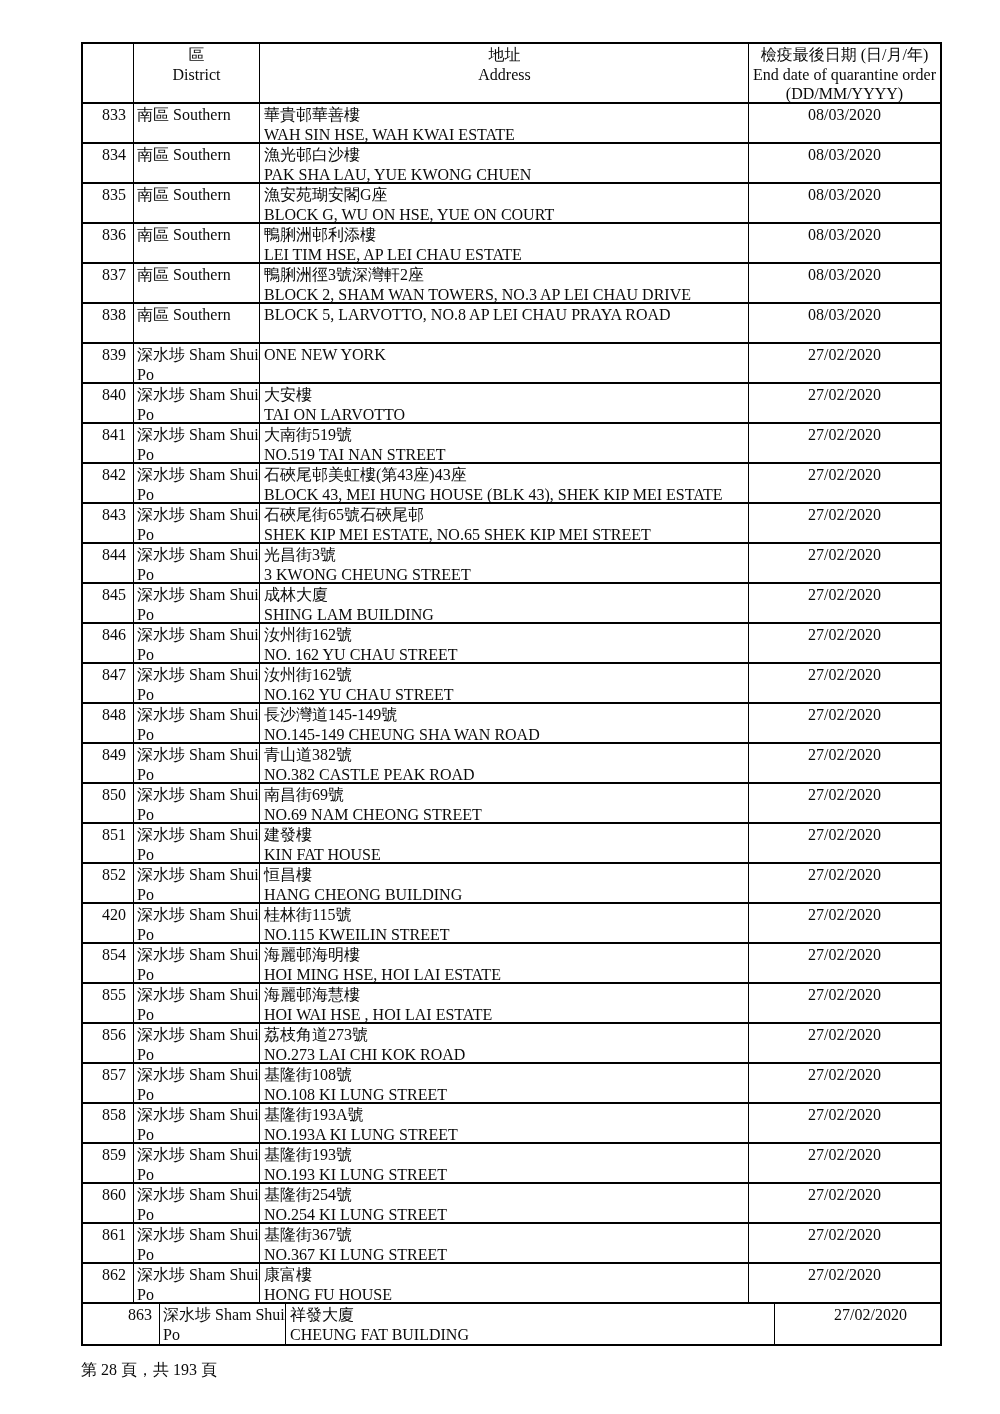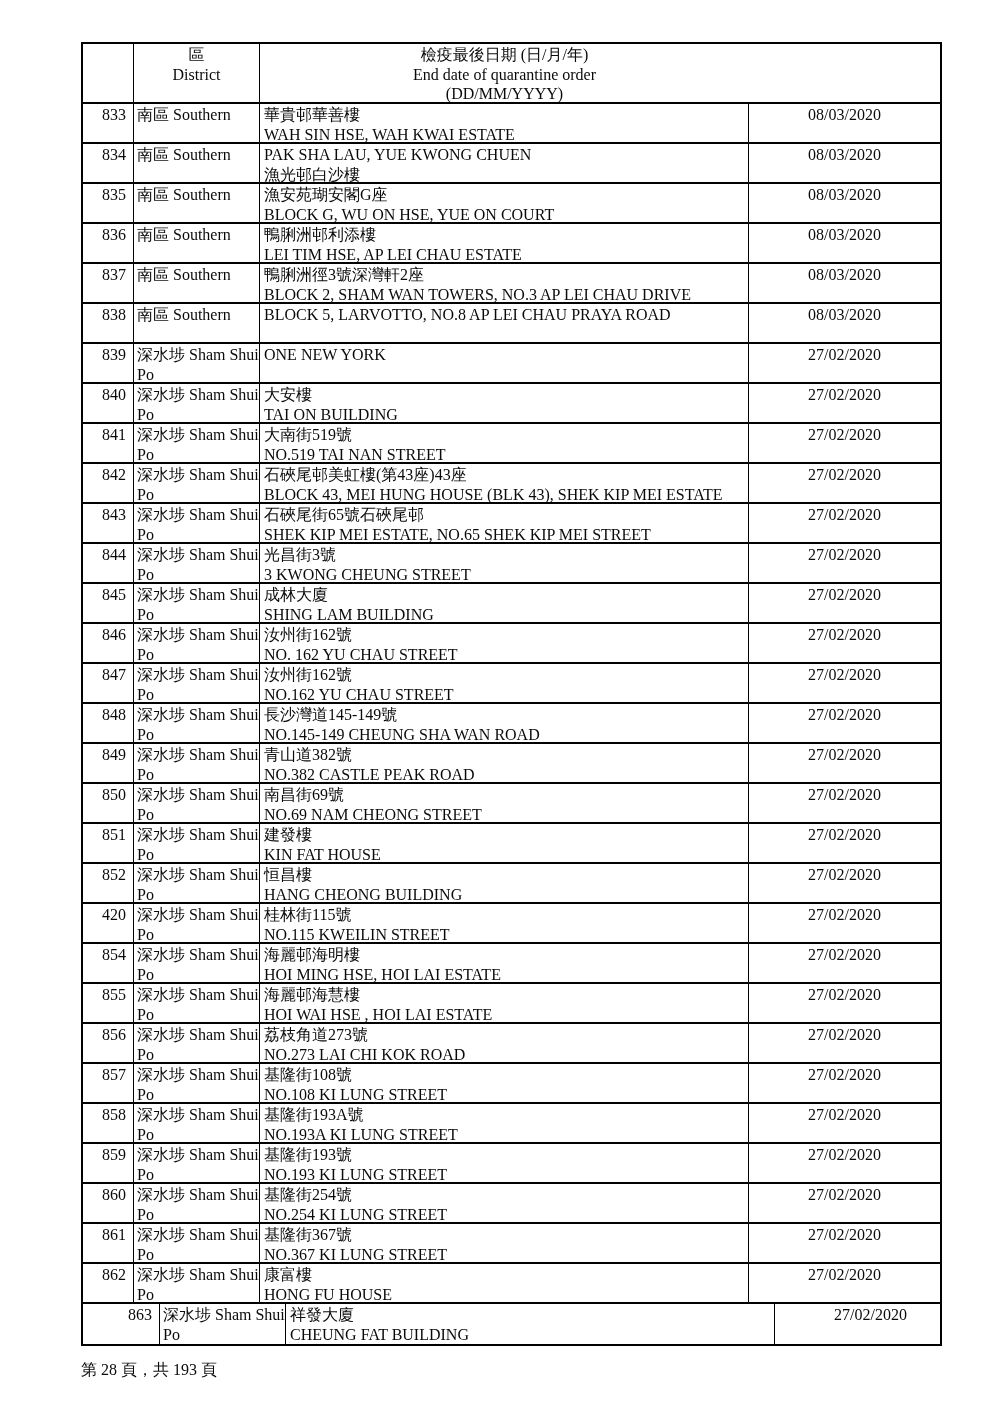--- a/index.html
+++ b/index.html
@@ -49,20 +49,24 @@
 <div class="page">
 
   <div class="doc-table">
 
     <div class="tr header-row">
       <div class="td td-num"></div>
       <div class="td td-district">
         <div class="line">區</div>
         <div class="line">District</div>
       </div>
+      <div class="td td-addr">
+        <div class="line">地址</div>
+        <div class="line">Address</div>
+      </div>
       <div class="td td-date">
         <div class="line">檢疫最後日期 (日/月/年)</div>
         <div class="line">End date of quarantine order</div>
         <div class="line">(DD/MM/YYYY)</div>
       </div>
     </div>
 
     <div id="table-body">
   <div class="tr data-row">
     <div class="td td-num">833</div>
@@ -77,22 +81,22 @@
     <div class="td td-date">08/03/2020</div>
   </div>
 
   <div class="tr data-row">
     <div class="td td-num">834</div>
     <div class="td td-district">
       <div class="line">南區 Southern</div>
       <div class="line"></div>
     </div>
     <div class="td td-addr">
+      <div class="line">漁光邨白沙樓</div>
       <div class="line">PAK SHA LAU, YUE KWONG CHUEN</div>
-      <div class="line">漁光邨白沙樓</div>
     </div>
     <div class="td td-date">08/03/2020</div>
   </div>
 
   <div class="tr data-row">
     <div class="td td-num">835</div>
     <div class="td td-district">
       <div class="line">南區 Southern</div>
       <div class="line"></div>
     </div>
@@ -155,21 +159,21 @@
   </div>
 
   <div class="tr data-row">
     <div class="td td-num">840</div>
     <div class="td td-district">
       <div class="line">深水埗 Sham Shui</div>
       <div class="line">Po</div>
     </div>
     <div class="td td-addr">
       <div class="line">大安樓</div>
-      <div class="line">TAI ON BUILDING</div>
+      <div class="line">TAI ON LARVOTTO</div>
     </div>
     <div class="td td-date">27/02/2020</div>
   </div>
 
   <div class="tr data-row">
     <div class="td td-num">841</div>
     <div class="td td-district">
       <div class="line">深水埗 Sham Shui</div>
       <div class="line">Po</div>
     </div>

